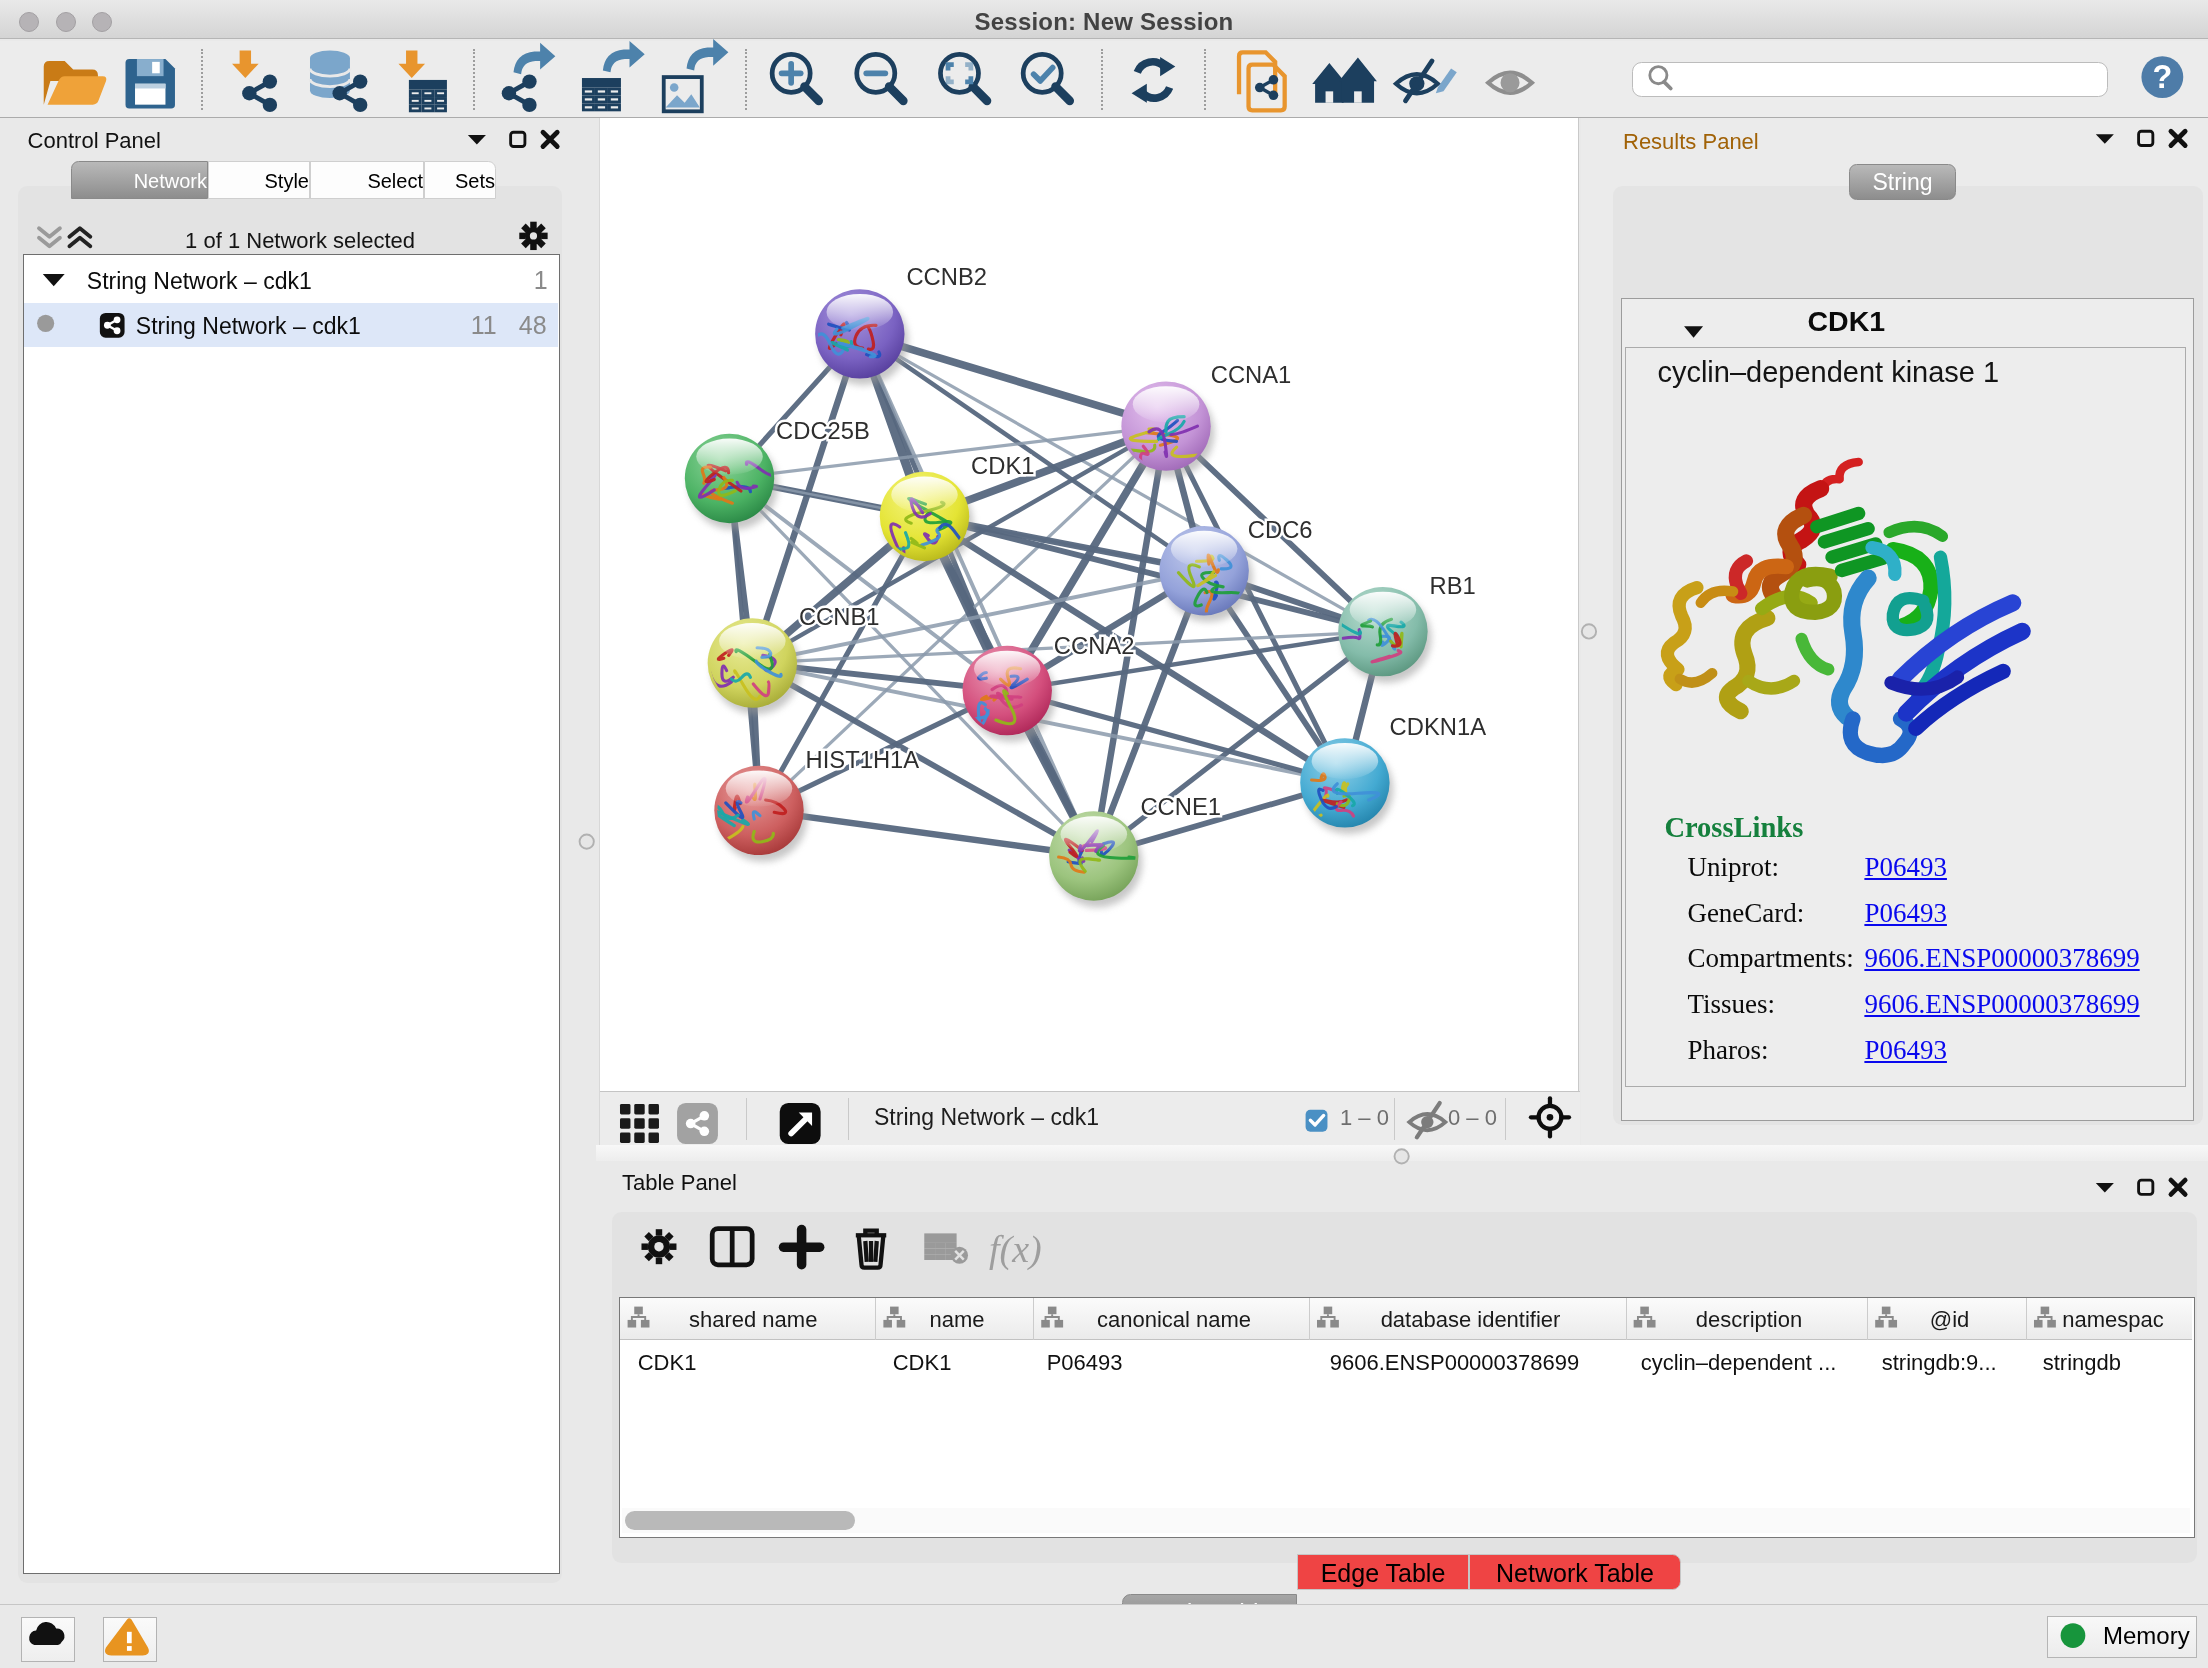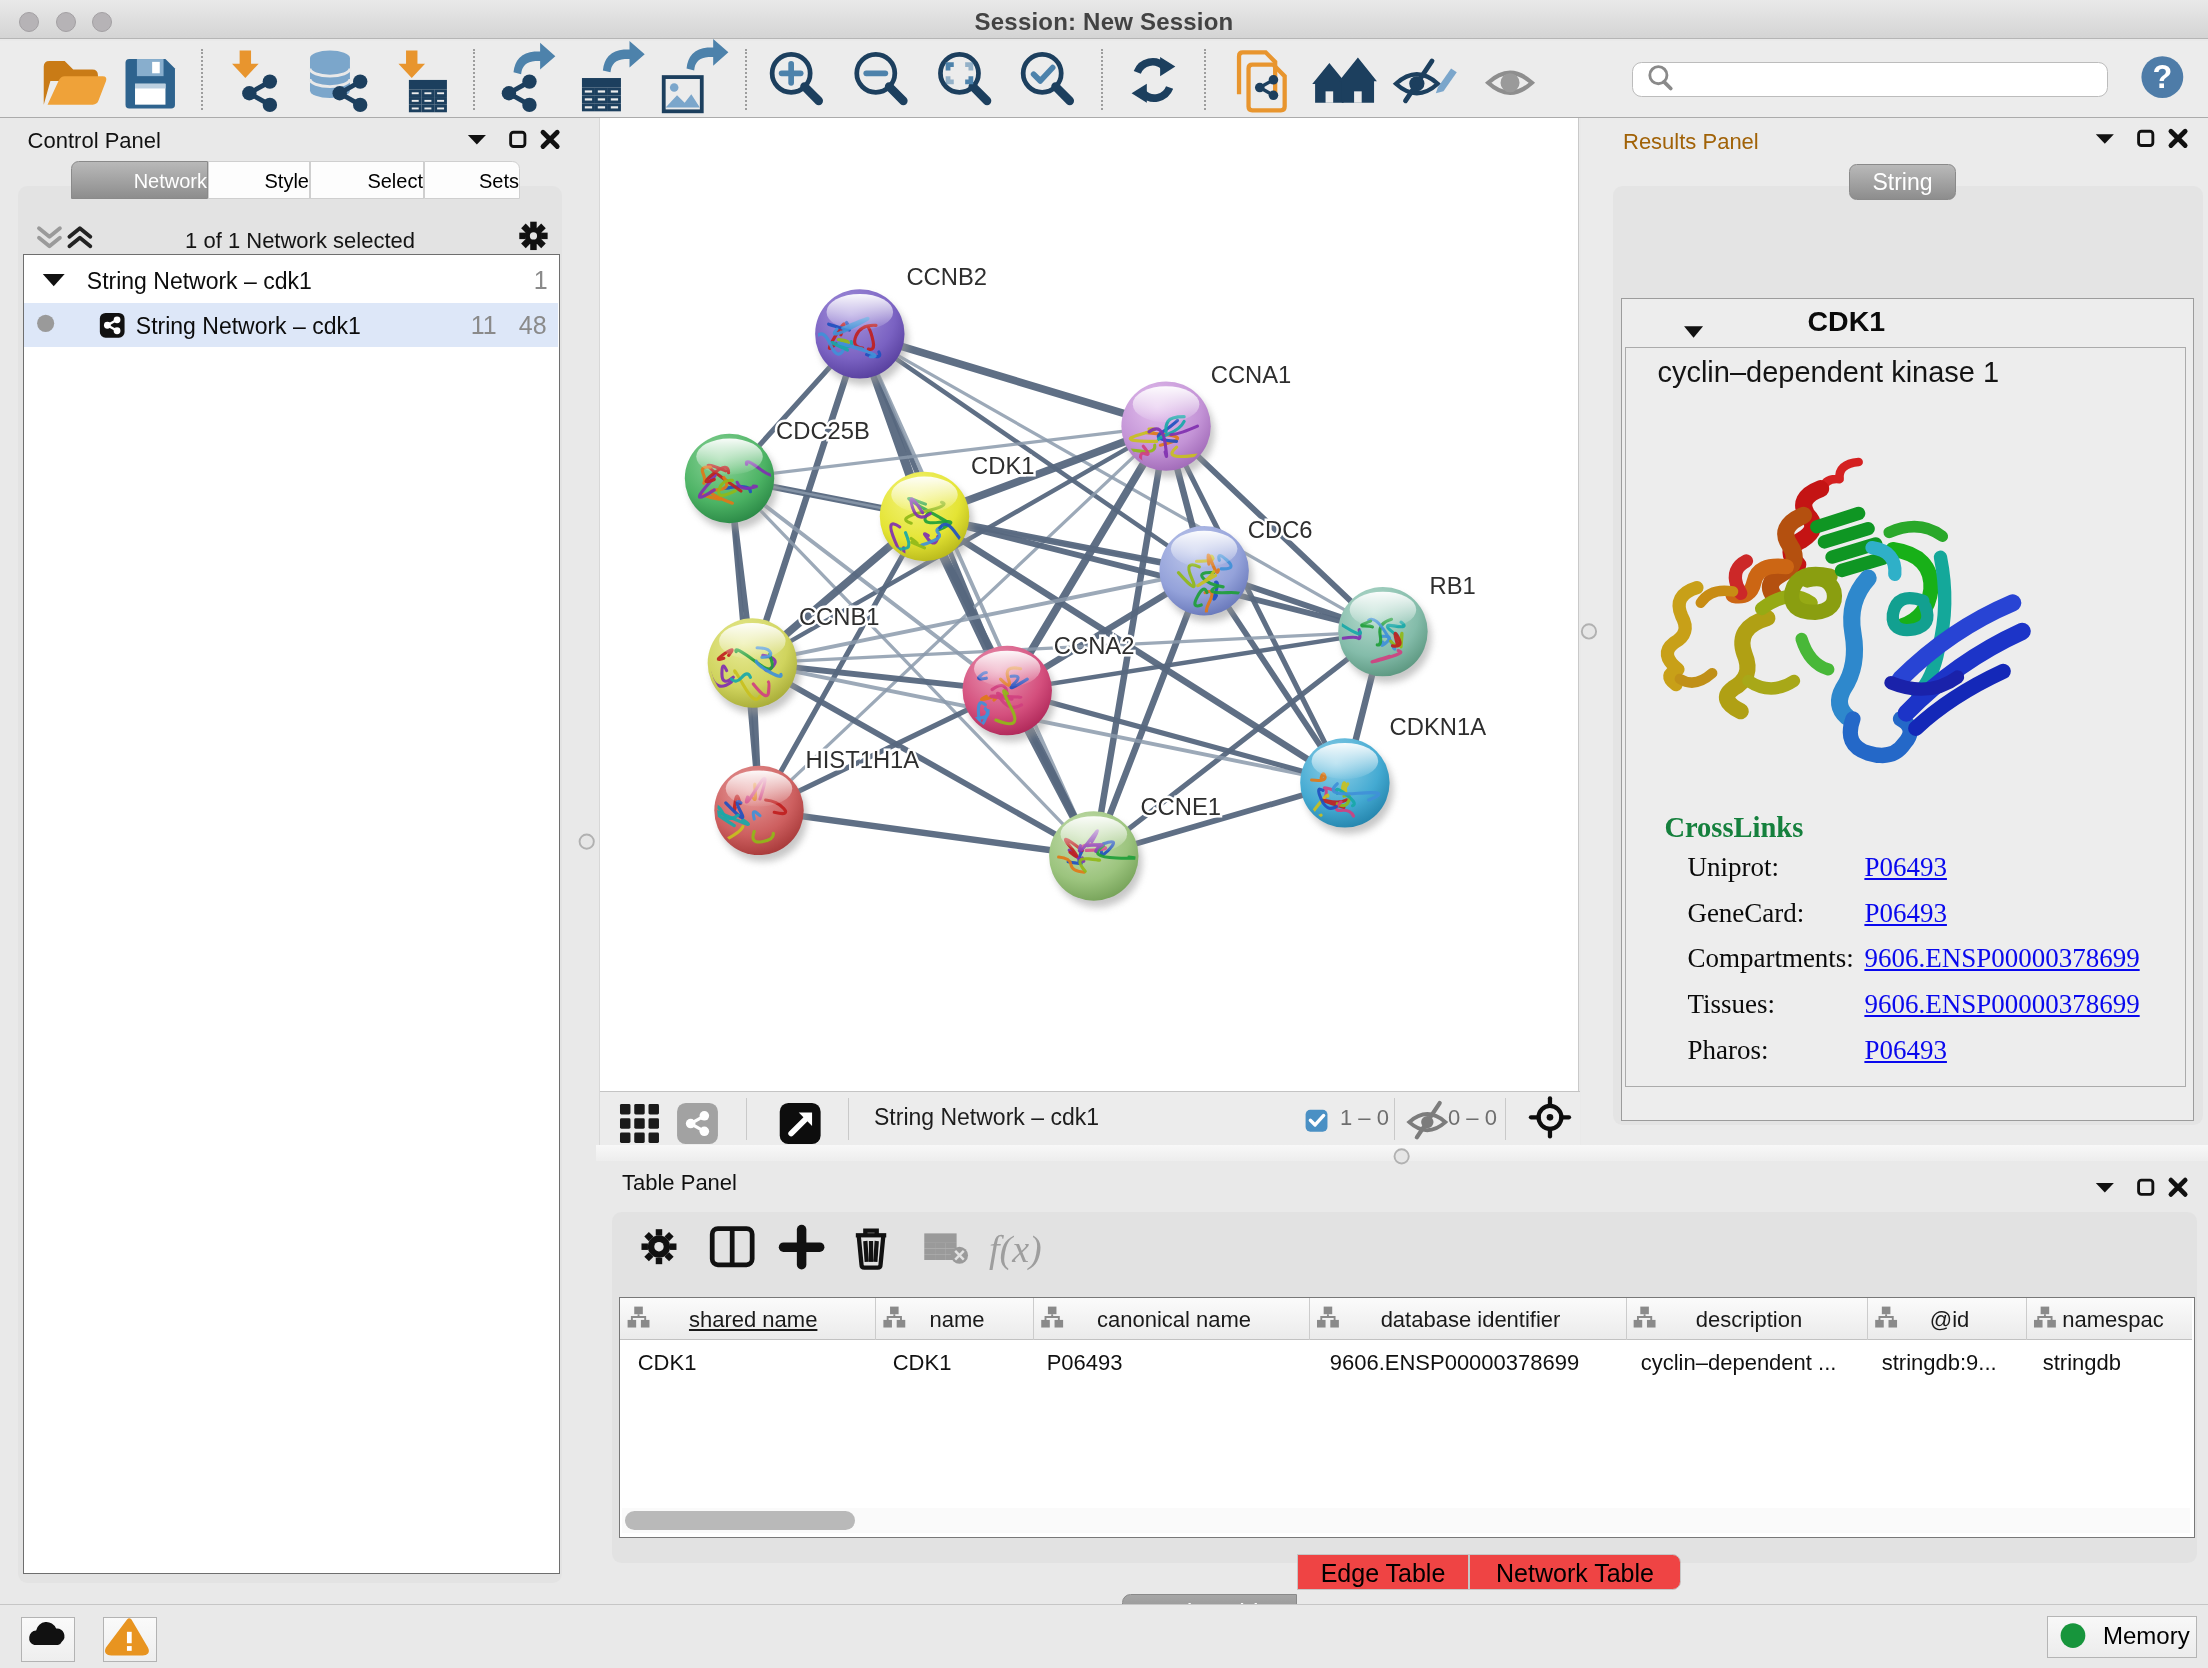--- a/index.html
+++ b/index.html
@@ -112,21 +112,21 @@
   <div class="tsep" style="left:1204px;"></div>
   <div id="searchbox"></div>
 </div>
 
 <div id="cp">
   <div id="cp-title">Control Panel</div>
   <div id="cp-tabs">
     <div class="tab sel" style="left:0px; width:137px; border-radius:7.6px 0 0 0;">Network</div>
     <div class="tab" style="left:137px; width:102px;">Style</div>
     <div class="tab" style="left:239px; width:114px;">Select</div>
-    <div class="tab" style="left:353px; width:96px; border-radius:0 7.6px 0 0;">Sets</div>
+    <div class="tab" style="left:353px; width:72px; border-radius:0 7.6px 0 0;">Sets</div>
   </div>
   <div id="cp-container">
     <div id="cp-header">
       <div style="position:absolute; left:13.3px; top:9.5px; width:533px; text-align:left; font-size:22px; color:#141414;">
         <span style="position:absolute; left:149px; width:314px; text-align:left; white-space:nowrap;">1 of 1 Network selected</span>
       </div>
     </div>
     <div id="cp-list">
       <div id="row1">
         <span style="position:absolute; left:63px; top:8.6px; font-size:23px; color:#0c0c0c;">String Network – cdk1</span>
@@ -540,21 +540,21 @@
 </div>
 
 <div id="tpanel">
   <div id="tp-strip"></div>
   <div id="tp-title">Table Panel</div>
   <div id="tp-container">
     <div id="tp-icons"></div>
     <div id="tbl">
       <div id="tbl-head">
         <div class="th" style="left:0; width:256px;">
-              <div class="th-label" style="padding-left:12px;text-decoration:underline;">shared name</div>
+              <div class="th-label" style="padding-left:12px;">shared name</div>
             </div>
         <div class="th" style="left:256px; width:158px;">
               <div class="th-label" style="padding-left:5.7px;">name</div>
             </div>
         <div class="th" style="left:414px; width:276px;">
               <div class="th-label" style="padding-left:5.7px;">canonical name</div>
             </div>
         <div class="th" style="left:690px; width:317px;">
               <div class="th-label" style="padding-left:5.7px;">database identifier</div>
             </div>

